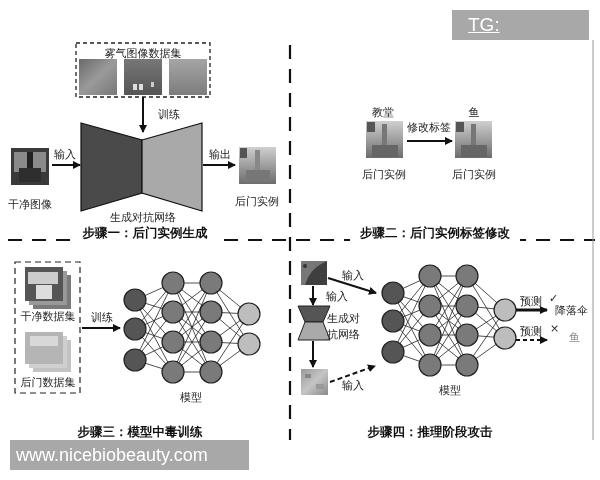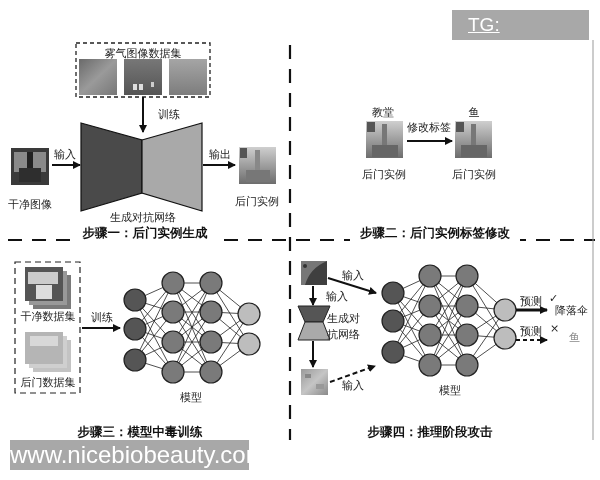--- a/index.html
+++ b/index.html
@@ -4,21 +4,21 @@
 <style>
   html, body { margin: 0; padding: 0; background: #ffffff; }
   body { width: 600px; height: 480px; position: relative; overflow: hidden;
          font-family: "DejaVu Serif", "Liberation Serif", serif; }
   #diagram { position: absolute; left: 0; top: 0; width: 600px; height: 480px; }
   .lbl { font-family: "DejaVu Serif", "Liberation Serif", serif; font-size: 11px; fill: #222; }
   .step { font-family: "DejaVu Sans", "Liberation Sans", sans-serif; font-size: 12.5px; font-weight: bold; fill: #111; }
   .wm { position: absolute; background: #a8a8a8; color: #ffffff;
         font-family: "Liberation Sans", "DejaVu Sans", sans-serif; }
   #wm-tg { left: 452px; top: 10px; width: 137px; height: 30px; font-size: 19px; line-height: 30px; padding-left: 16px; box-sizing: border-box; text-decoration: underline; }
-  #wm-url { left: 10px; top: 440px; width: 239px; height: 30px; font-size: 24px; line-height: 30px; box-sizing: border-box; }
+  #wm-url { left: 10px; top: 440px; width: 239px; height: 30px; font-size: 18px; line-height: 30px; padding-left: 6px; box-sizing: border-box; }
 </style>
 </head>
 <body>
 
 <svg id="diagram" viewBox="0 0 600 480" xmlns="http://www.w3.org/2000/svg">
   <defs>
     <marker id="arr" markerWidth="8" markerHeight="8" refX="7" refY="4" orient="auto" markerUnits="userSpaceOnUse">
       <path d="M0,0 L8,4 L0,8 z" fill="#111"></path>
     </marker>
     <linearGradient id="fog1" x1="0" y1="0" x2="1" y2="1">

